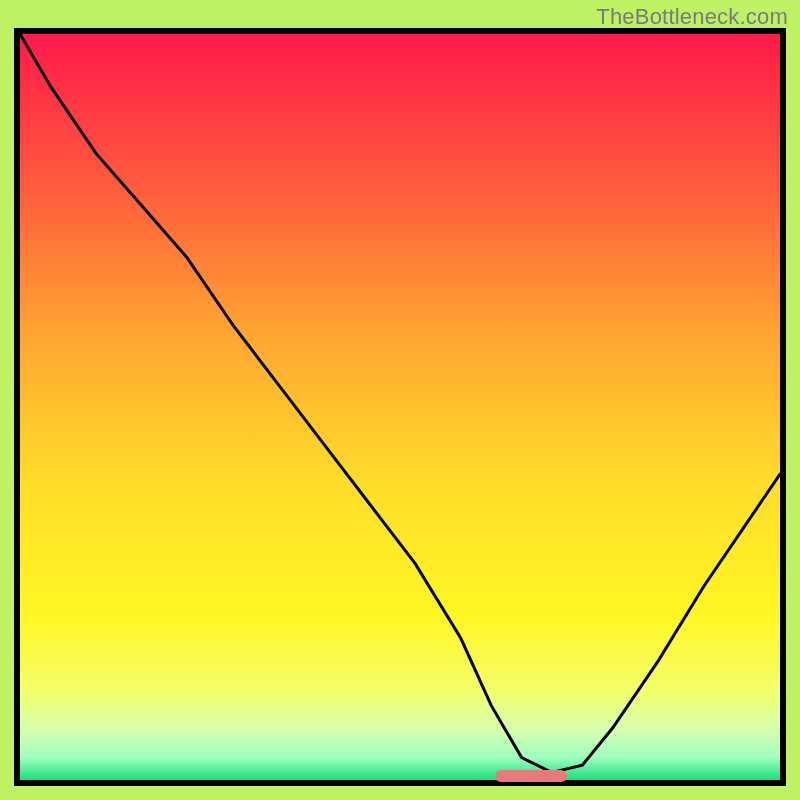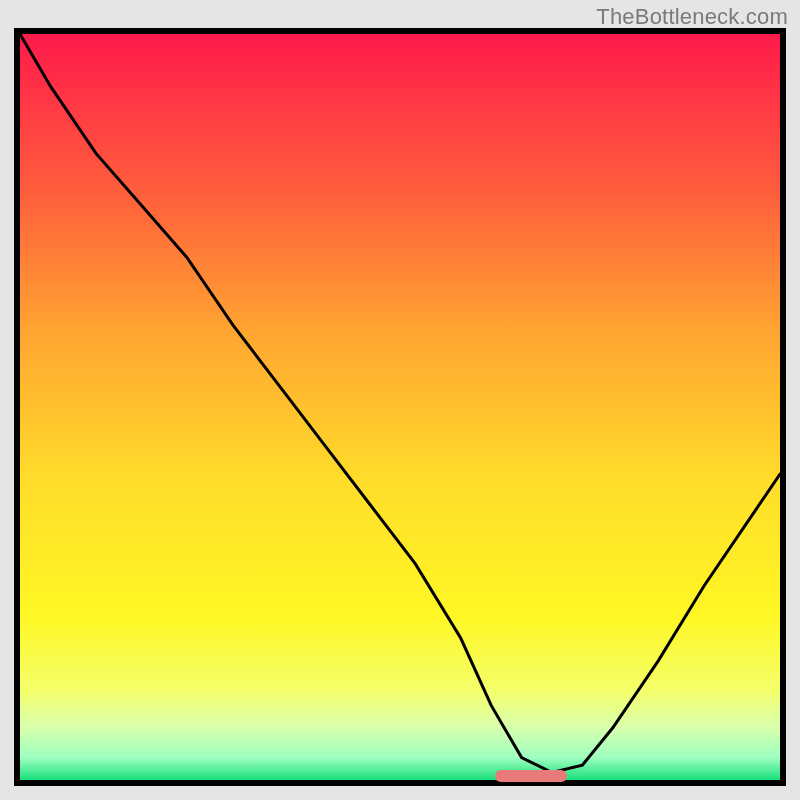--- a/index.html
+++ b/index.html
@@ -10,21 +10,21 @@
     background: #000;
     font-family: Arial, sans-serif;
     position: relative;
   }
   .outer {
     position: absolute;
     top: 0;
     left: 0;
     width: 800px;
     height: 800px;
-    background: #e5e5e5;
+    background: #bef264;
   }
   .watermark {
     position: absolute;
     top: 4px;
     right: 12px;
     color: #7a7a7a;
     font-size: 22px;
     letter-spacing: 0.2px;
     font-weight: 500;
   }

